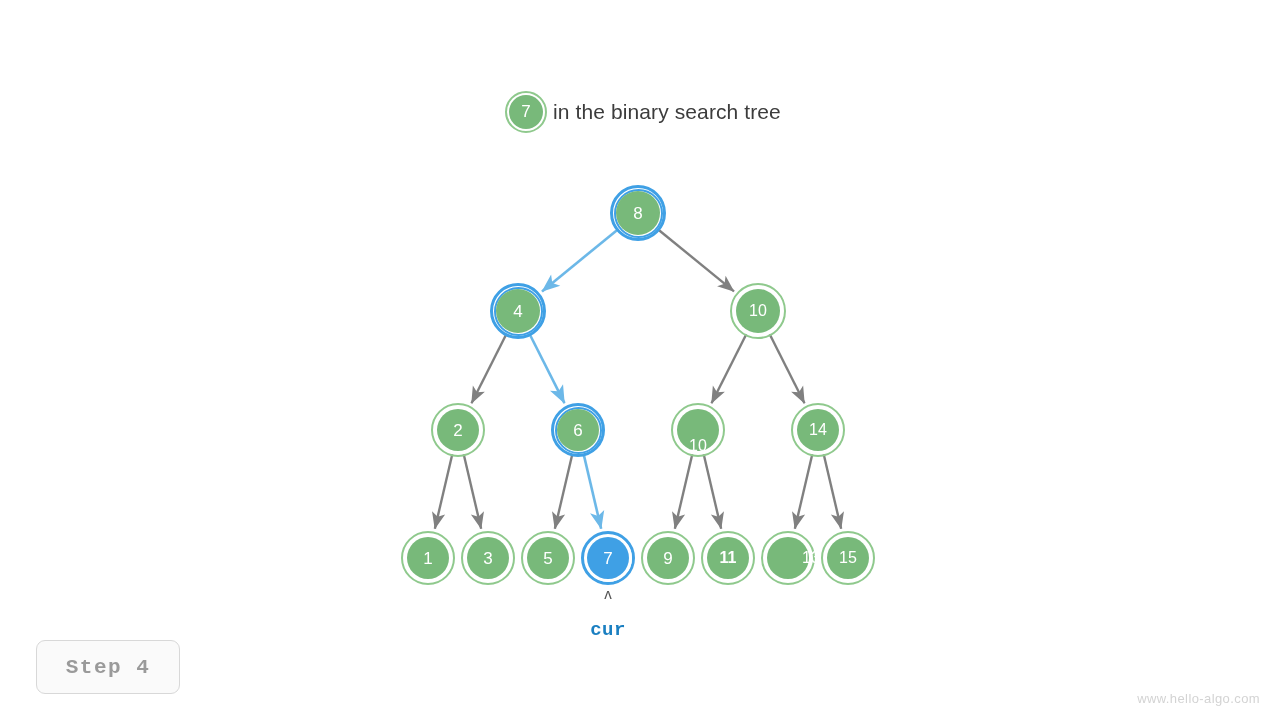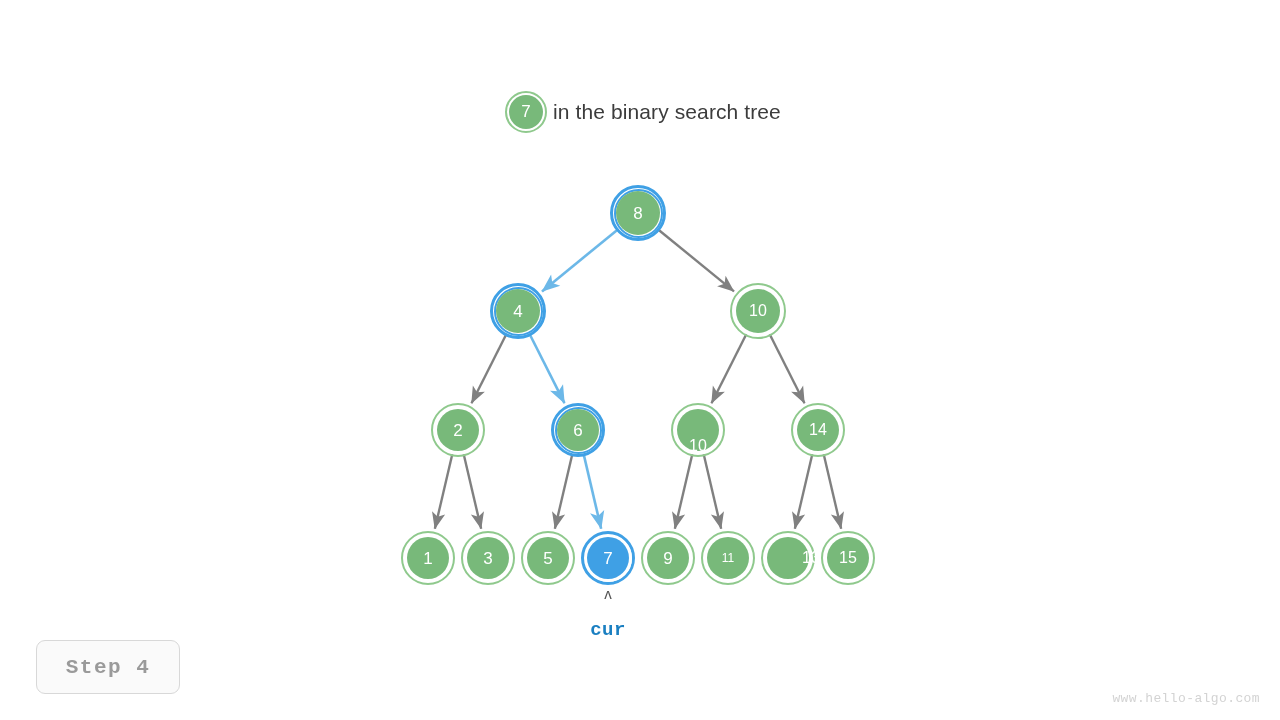--- a/index.html
+++ b/index.html
@@ -171,21 +171,21 @@
     font-weight: bold;
     color: #9a9a9a;
     letter-spacing: 1.5px;
   }
 
   
   #watermark {
     position: absolute;
     right: 20px;
     bottom: 14px;
-    font-family: Liberation Mono, monospace;
+    font-family: Liberation Sans, sans-serif;
     font-size: 13px;
     color: #d3d3d3;
     letter-spacing: 0.4px;
   }
 </style>
 </head>
 <body>
 
 <div id="stage">
 
@@ -286,21 +286,21 @@
         <span class="n-label" style="font-size: 17px;">7</span>
       </div>
       <div class="node normal" style="left: 641px; top: 531px; width: 54px; height: 54px;">
         <span class="n-ring" style="left: 0px; top: 0px; width: 54px; height: 54px;"></span>
         <span class="n-fill" style="left: 6px; top: 6px; width: 42px; height: 42px;"></span>
         <span class="n-label" style="font-size: 17px;">9</span>
       </div>
       <div class="node normal" style="left: 701px; top: 531px; width: 54px; height: 54px;">
         <span class="n-ring" style="left: 0px; top: 0px; width: 54px; height: 54px;"></span>
         <span class="n-fill" style="left: 6px; top: 6px; width: 42px; height: 42px;"></span>
-        <span class="n-label" style="font-size: 12px;">11</span>
+        <span class="n-label" style="font-size: 16px; font-weight: bold;">11</span>
       </div>
       <div class="node normal" style="left: 761px; top: 531px; width: 54px; height: 54px;">
         <span class="n-ring" style="left: 0px; top: 0px; width: 54px; height: 54px;"></span>
         <span class="n-fill" style="left: 6px; top: 6px; width: 42px; height: 42px;"></span>
         <span class="n-label" style="font-size: 16px; margin-left: 46px;">13</span>
       </div>
       <div class="node normal" style="left: 821px; top: 531px; width: 54px; height: 54px;">
         <span class="n-ring" style="left: 0px; top: 0px; width: 54px; height: 54px;"></span>
         <span class="n-fill" style="left: 6px; top: 6px; width: 42px; height: 42px;"></span>
         <span class="n-label" style="font-size: 16px;">15</span>

